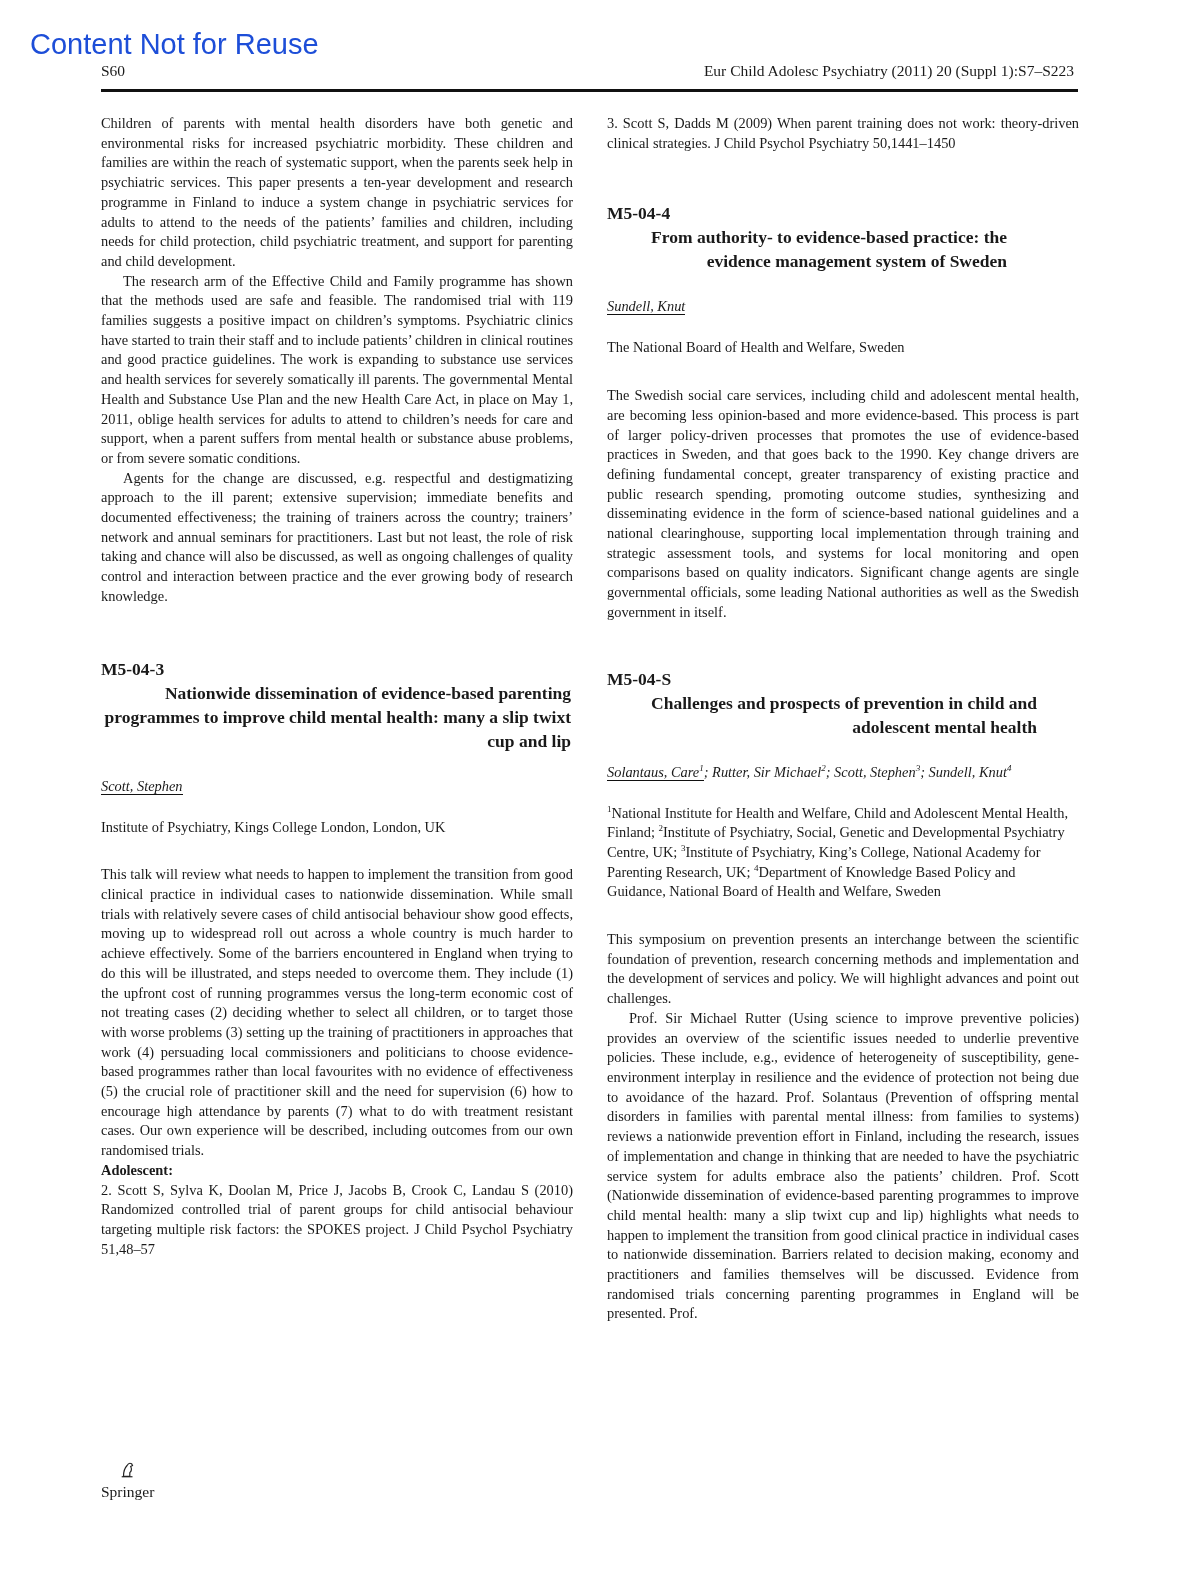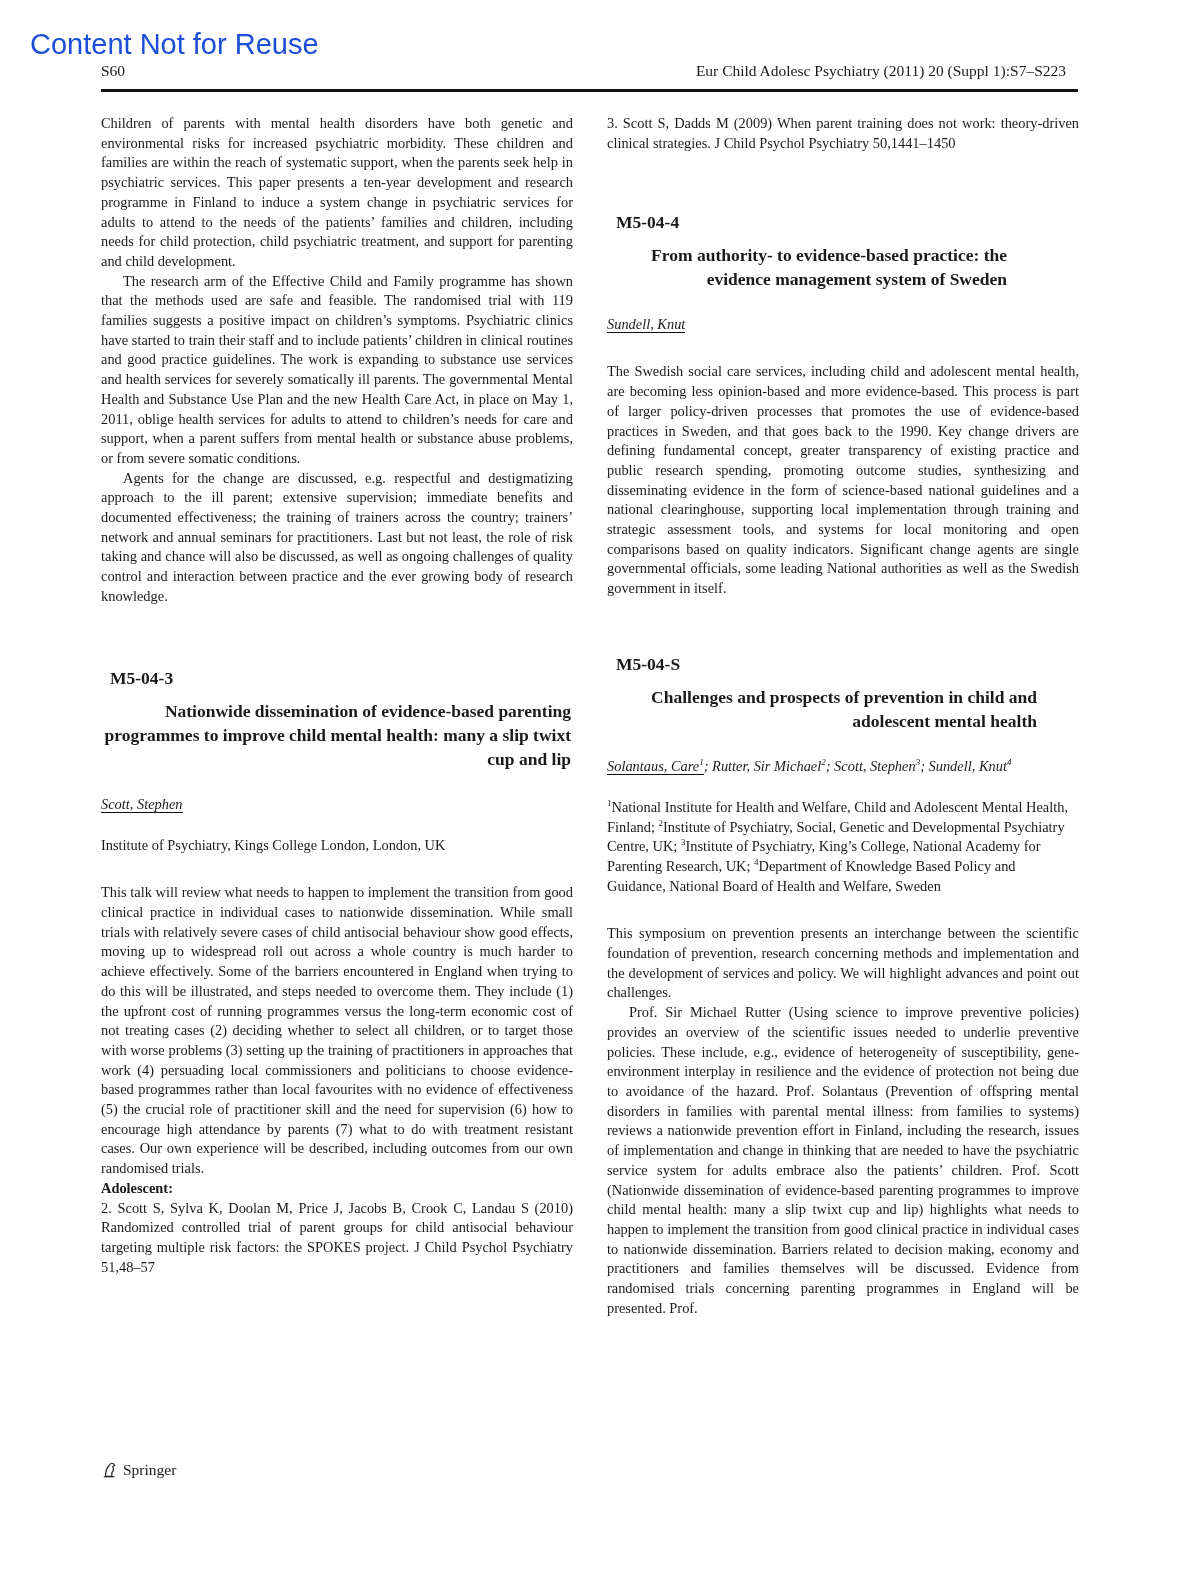--- a/index.html
+++ b/index.html
@@ -1,38 +1,38 @@
 <!DOCTYPE html>
 <html><head>
 <meta charset="utf-8">
 <style>
   html, body { margin: 0; padding: 0; background: #ffffff; }
   body { width: 1200px; height: 1595px; position: relative; overflow: hidden;
          font-family: "Liberation Serif", "DejaVu Serif", serif; color: #1a1a1a; }
   .watermark { position: absolute; left: 30px; top: 28px; font-family: "Liberation Sans", "DejaVu Sans", sans-serif;
                font-size: 29px; color: #1d4ed8; letter-spacing: 0px; }
-  .run-head { position: absolute; left: 101px; right: 134px; top: 62px; height: 20px; font-size: 15.5px; }
+  .run-head { position: absolute; left: 101px; right: 126px; top: 62px; height: 20px; font-size: 15.5px; }
   .run-head .pg { position: absolute; left: 0; top: 0; }
   .run-head .jr { position: absolute; right: 0; top: 0; }
   .rule { position: absolute; left: 101px; right: 122px; top: 89px; height: 0; border-top: 3px solid #111; }
   .col { position: absolute; top: 114px; width: 472px; font-size: 14.4px; line-height: 19.7px; }
   .col.left { left: 101px; }
   .col.right { left: 607px; }
   p { margin: 0; text-align: justify; hyphens: auto; }
   p.ind { text-indent: 22px; }
-  .abs-code { font-weight: bold; font-size: 17.5px; line-height: 24px; margin: 9px; }
+  .abs-code { font-weight: bold; font-size: 17.5px; line-height: 24px; margin: 0; }
   .abs-title { font-weight: bold; font-size: 17.5px; line-height: 24px; margin: 0; text-align: right; }
   .authors { font-style: italic; font-size: 14.4px; line-height: 19px; margin-top: 24px; }
   .authors .presenter { border-bottom: 1.5px solid #111; }
   .affil { margin-top: 22px; }
   .body-block { margin-top: 28px; }
   sup { font-size: 9px; line-height: 0; }
   .refs-head { font-weight: bold; margin: 0; }
   .ref { margin: 0; text-align: justify; }
-  .springer { position: absolute; left: 101px; top: 1461px; font-size: 15.5px; display: flex; align-items: center; gap: 4px; }
+  .springer { position: absolute; left: 101px; top: 1461px; font-size: 15.5px; display: flex; align-items: center; gap: 4px; flex-direction: column; }
   .springer svg { width: 18px; height: 18px; }
 </style>
 </head>
 <body>
 
 <div class="watermark">Content Not for Reuse</div>
 
 <div class="run-head">
   <span class="pg">S60</span>
   <span class="jr">Eur Child Adolesc Psychiatry (2011) 20 (Suppl 1):S7–S223</span>
@@ -58,20 +58,21 @@
 
 <div class="col right">
   <p class="ref">3. Scott S, Dadds M (2009) When parent training does not work: theory-driven clinical strategies. J Child Psychol Psychiatry 50,1441–1450</p>
 
   <div style="height:48px"></div>
   <div class="abs-code">M5-04-4</div>
   <div class="abs-title" style="width:400px">From authority- to evidence-based practice: the evidence management system of Sweden</div>
   <div class="authors">
     <span class="presenter">Sundell, Knut</span>
   </div>
+  <p class="affil">The National Board of Health and Welfare, Sweden</p>
   <p class="body-block">The Swedish social care services, including child and adolescent mental health, are becoming less opinion-based and more evidence-based. This process is part of larger policy-driven processes that promotes the use of evidence-based practices in Sweden, and that goes back to the 1990. Key change drivers are defining fundamental concept, greater transparency of existing practice and public research spending, promoting outcome studies, synthesizing and disseminating evidence in the form of science-based national guidelines and a national clearinghouse, supporting local implementation through training and strategic assessment tools, and systems for local monitoring and open comparisons based on quality indicators. Significant change agents are single governmental officials, some leading National authorities as well as the Swedish government in itself.</p>
 
   <div style="height:44px"></div>
   <div class="abs-code">M5-04-S</div>
   <div class="abs-title" style="width:430px">Challenges and prospects of prevention in child and adolescent mental health</div>
   <div class="authors" style="width:430px">
     <span class="presenter"><span>Solantaus, Care</span><sup>1</sup></span><span>; </span><span>Rutter, Sir Michael</span><sup>2</sup><span>; </span><span>Scott, Stephen</span><sup>3</sup><span>; </span><span>Sundell, Knut</span><sup>4</sup>
   </div>
   <p class="affil" style="text-align:left; width:470px"><sup>1</sup><span>National Institute for Health and Welfare, Child and Adolescent Mental Health, Finland; </span><sup>2</sup><span>Institute of Psychiatry, Social, Genetic and Developmental Psychiatry Centre, UK; </span><sup>3</sup><span>Institute of Psychiatry, King’s College, National Academy for Parenting Research, UK; </span><sup>4</sup><span>Department of Knowledge Based Policy and Guidance, National Board of Health and Welfare, Sweden</span></p>
   <p class="body-block">This symposium on prevention presents an interchange between the scientific foundation of prevention, research concerning methods and implementation and the development of services and policy. We will highlight advances and point out challenges.</p>

